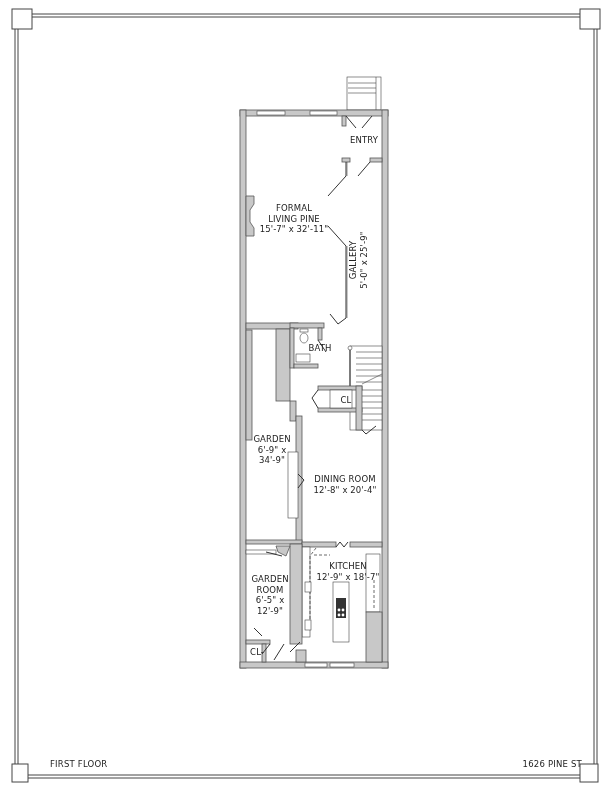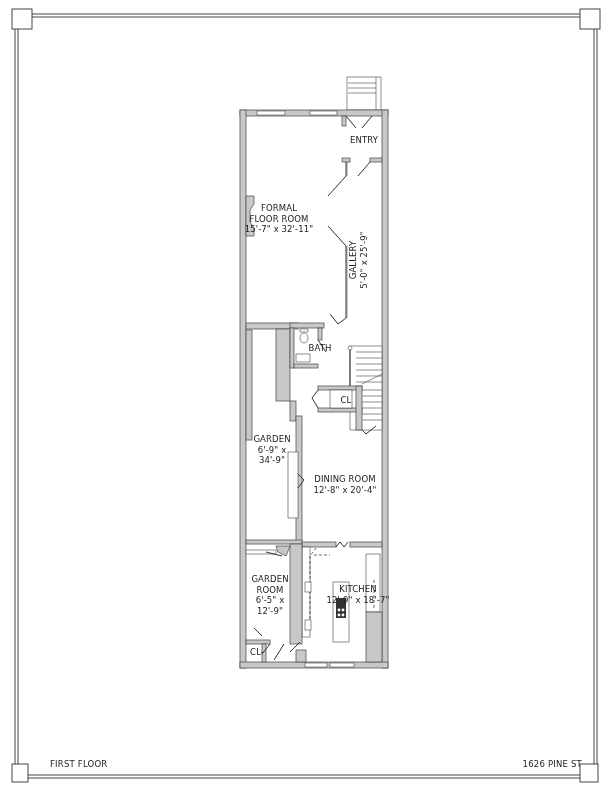--- a/index.html
+++ b/index.html
@@ -169,23 +169,23 @@
     <path d="M270 644 L262 654" class="ln"></path>
     <path d="M284 644 L274 660" class="ln"></path>
     <path d="M300 642 L290 652" class="ln"></path>
     <rect x="296" y="650" width="10" height="12" class="w"></rect>
     <rect x="366" y="612" width="16" height="50" class="w"></rect>
   </g>
 </svg>
 
 <div class="lbl" style="left:348px; top:135px; width:32px;">ENTRY</div>
 
-<div style="position:absolute; left:234px; top:203px; width:90px;">
+<div style="position:absolute; left:249px; top:203px; width:90px;">
   <div class="lbl" style="position:static;">FORMAL</div>
-  <div class="lbl" style="position:static;">FLOOR ROOM</div>
+  <div class="lbl" style="position:static;">LIVING PINE</div>
   <div class="lbl" style="position:static;">15'-7" x 32'-11"</div>
 </div>
 
 <div class="vert" style="position:absolute; left:320px; top:248px; width:80px; height:24px;">
   <div class="lbl" style="position:static; width:80px;">GALLERY</div>
   <div class="lbl" style="position:static; width:80px;">5'-0" x 25'-9"</div>
 </div>
 
 <div class="lbl" style="left:305px; top:343px; width:30px;">BATH</div>
 
@@ -195,21 +195,21 @@
   <div class="lbl" style="position:static;">GARDEN</div>
   <div class="lbl" style="position:static;">6'-9" x</div>
   <div class="lbl" style="position:static;">34'-9"</div>
 </div>
 
 <div style="position:absolute; left:308px; top:474px; width:74px;">
   <div class="lbl" style="position:static;text-align:center;">DINING ROOM</div>
   <div class="lbl" style="position:static;">12'-8" x 20'-4"</div>
 </div>
 
-<div style="position:absolute; left:322px; top:561px; width:72px;margin-top:23px;">
+<div style="position:absolute; left:312px; top:561px; width:72px;">
   <div class="lbl" style="position:static;">KITCHEN</div>
   <div class="lbl" style="position:static;">12'-9" x 18'-7"</div>
 </div>
 
 <div style="position:absolute; left:250px; top:574px; width:40px;">
   <div class="lbl" style="position:static;">GARDEN</div>
   <div class="lbl" style="position:static;">ROOM</div>
   <div class="lbl" style="position:static;">6'-5" x</div>
   <div class="lbl" style="position:static;">12'-9"</div>
 </div>

